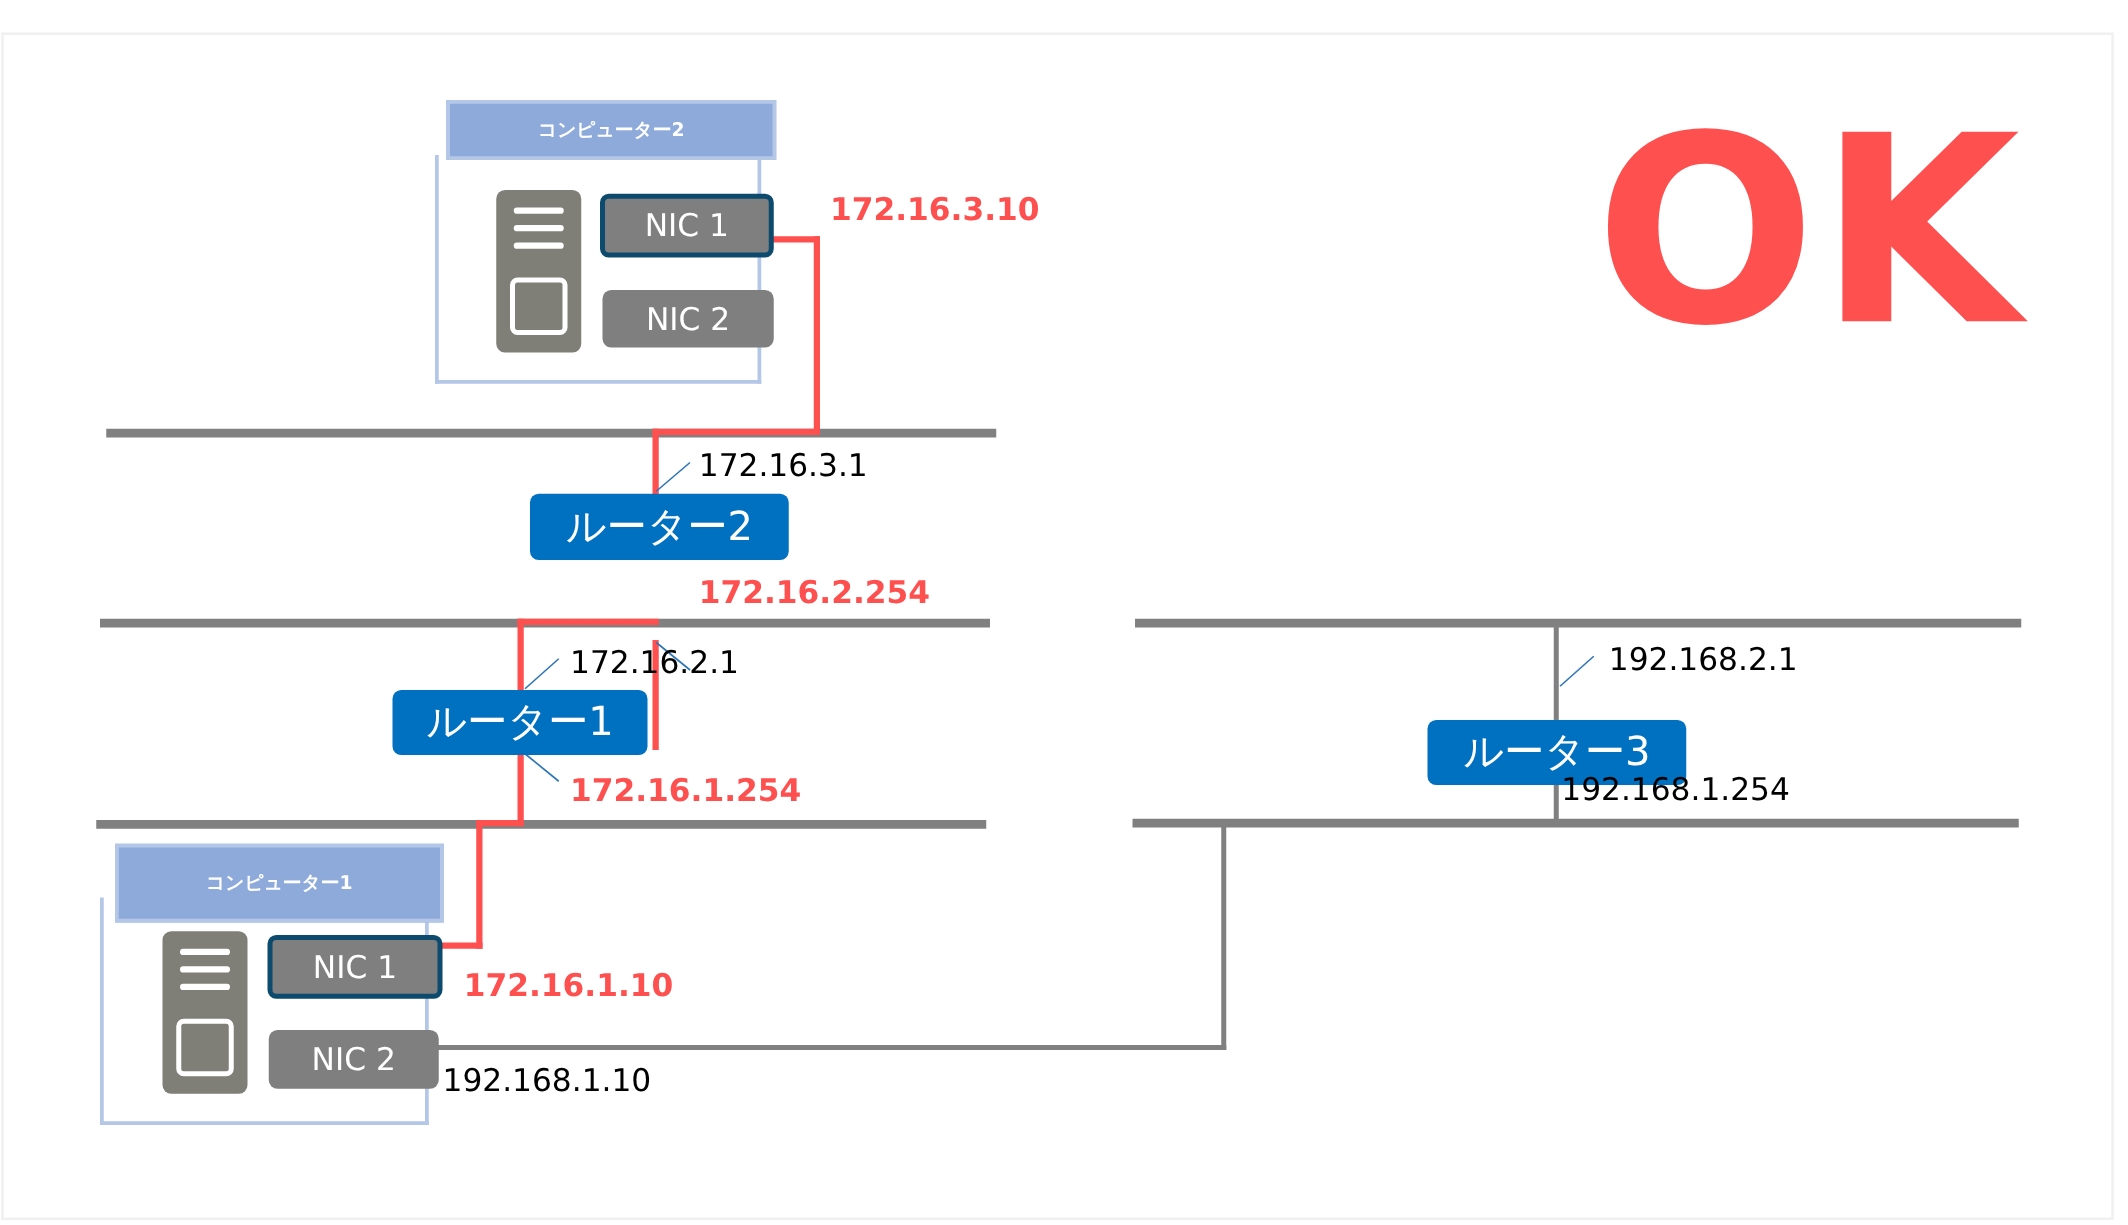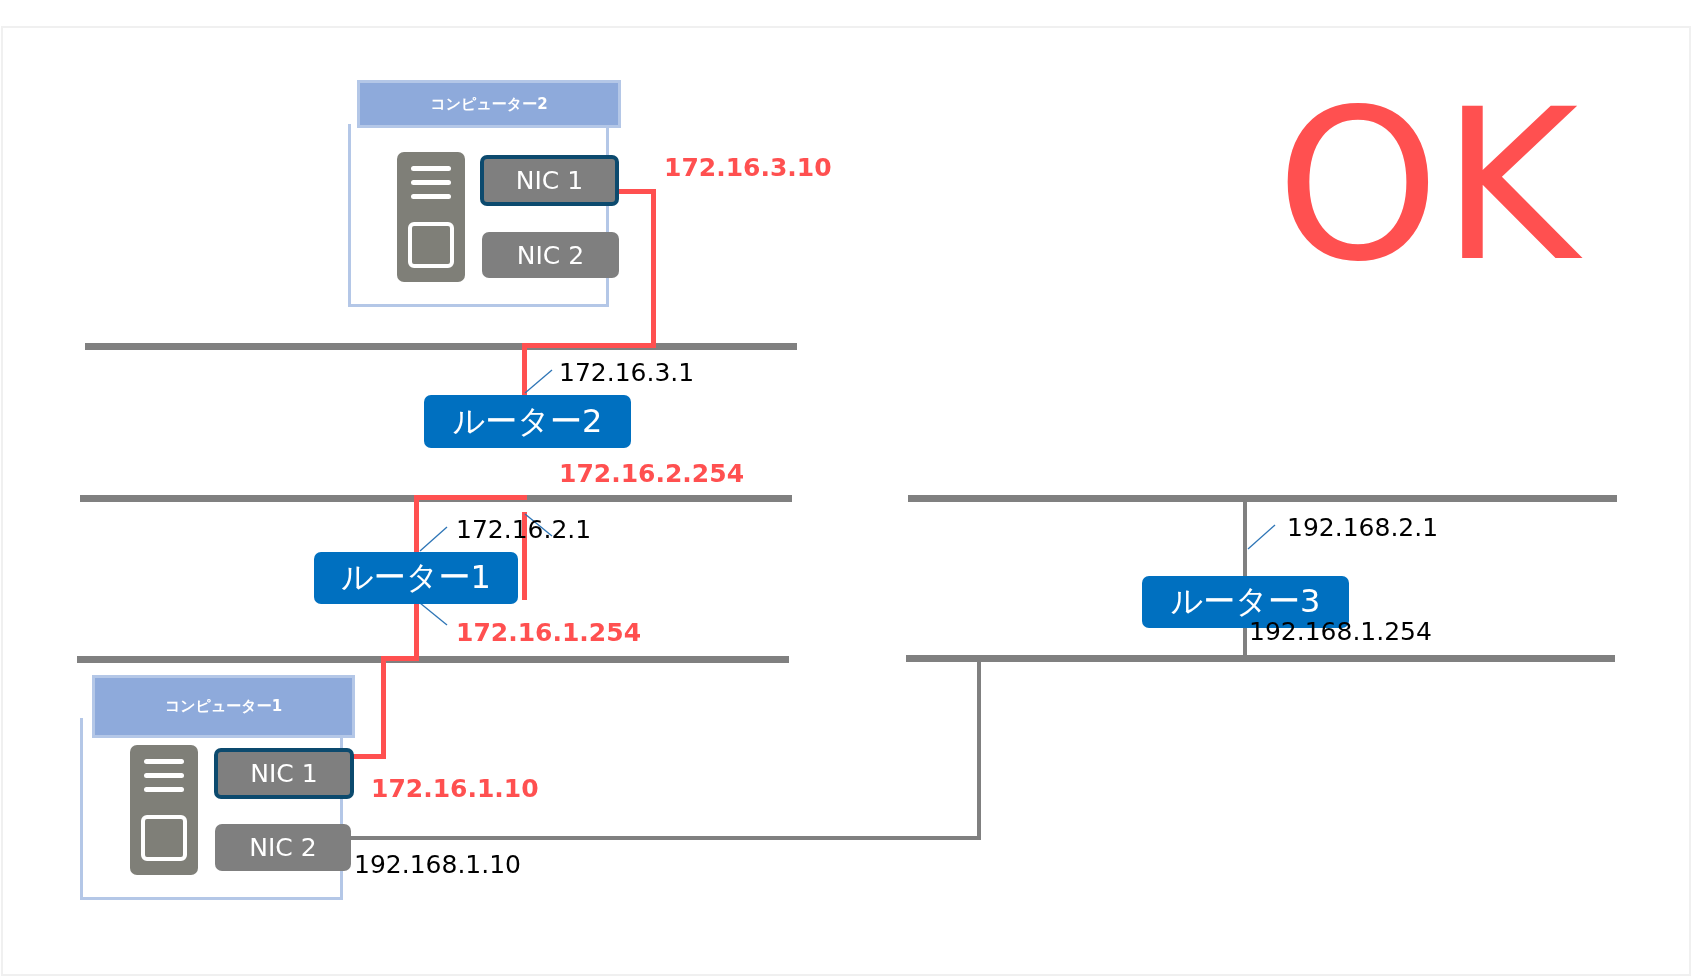--- a/index.html
+++ b/index.html
@@ -13,21 +13,21 @@
   .pc-header { position: absolute; background: #8eaadb; border: 3px solid #b4c7e7; box-sizing: border-box; color: #ffffff; font-weight: bold; font-size: 15px; display: flex; align-items: center; justify-content: center; margin-left: 12px; }
   .pc-body { position: absolute; border: 3px solid #b4c7e7; border-top: none; box-sizing: border-box; background: #fff; }
   .server { position: absolute; background: #7f7f78; border-radius: 7px; }
   .server .bar { position: absolute; left: 14px; right: 14px; height: 5px; background: #fff; border-radius: 3px; }
   .server .bay { position: absolute; left: 11px; right: 11px; height: 46px; border: 4px solid #fff; border-radius: 6px; box-sizing: border-box; }
   .nic { position: absolute; background: #7f7f7f; color: #ffffff; border-radius: 7px; font-size: 25px; display: flex; align-items: center; justify-content: center; box-sizing: border-box; }
   .nic.active { border: 4px solid #0c4a6e; }
   .router { position: absolute; background: #0070c0; color: #ffffff; border-radius: 7px; font-size: 32px; display: flex; align-items: center; justify-content: center; }
   .ip { position: absolute; font-size: 25px; color: #000; white-space: nowrap; line-height: 1; }
   .ip.red { color: #ff5050; font-weight: bold; }
-  .ok { position: absolute; left: 1276px; top: 82px; font-size: 208px; font-weight: normal; color: #ff5050; line-height: 1; letter-spacing: 2px; }
+  .ok { position: absolute; left: 1276px; top: 82px; font-size: 208px; font-weight: bold; color: #ff5050; line-height: 1; letter-spacing: 2px; }
   svg.leaders { position: absolute; left: 0; top: 0; }
 </style>
 </head>
 <body>
 
 <div class="frame"></div>
 
 <div class="ok">OK</div>
 
 <div class="net" style="left:85px; top:343px; width:712px;"></div>

